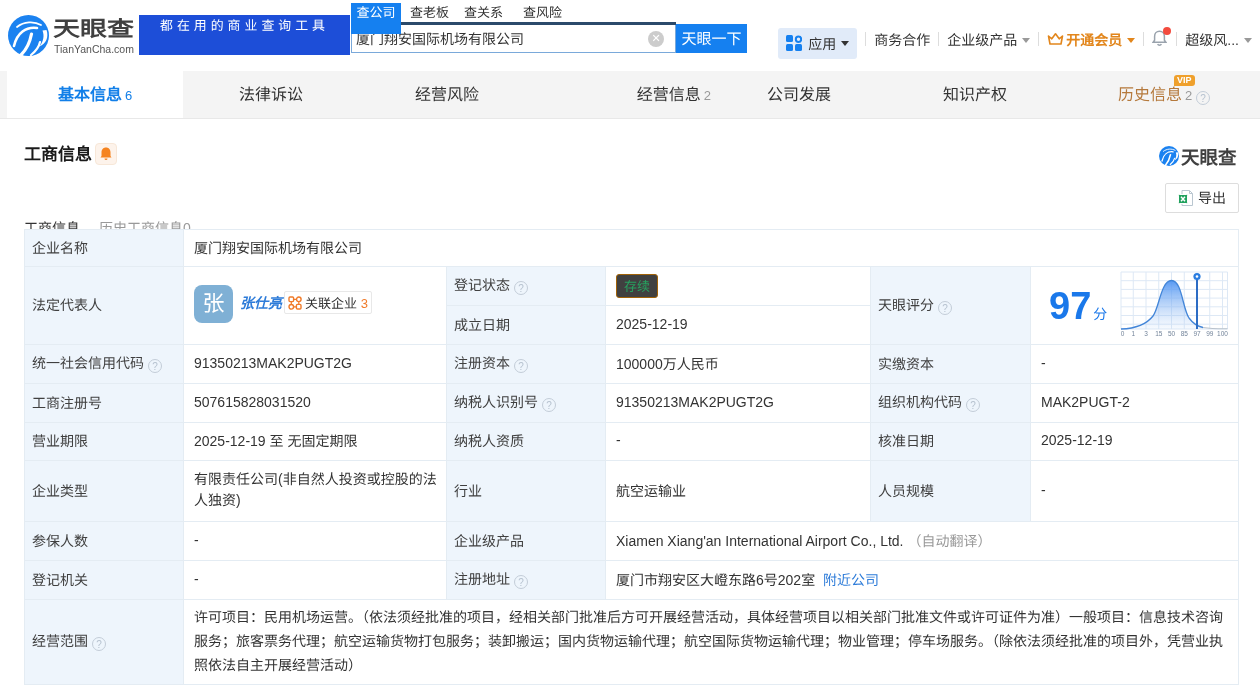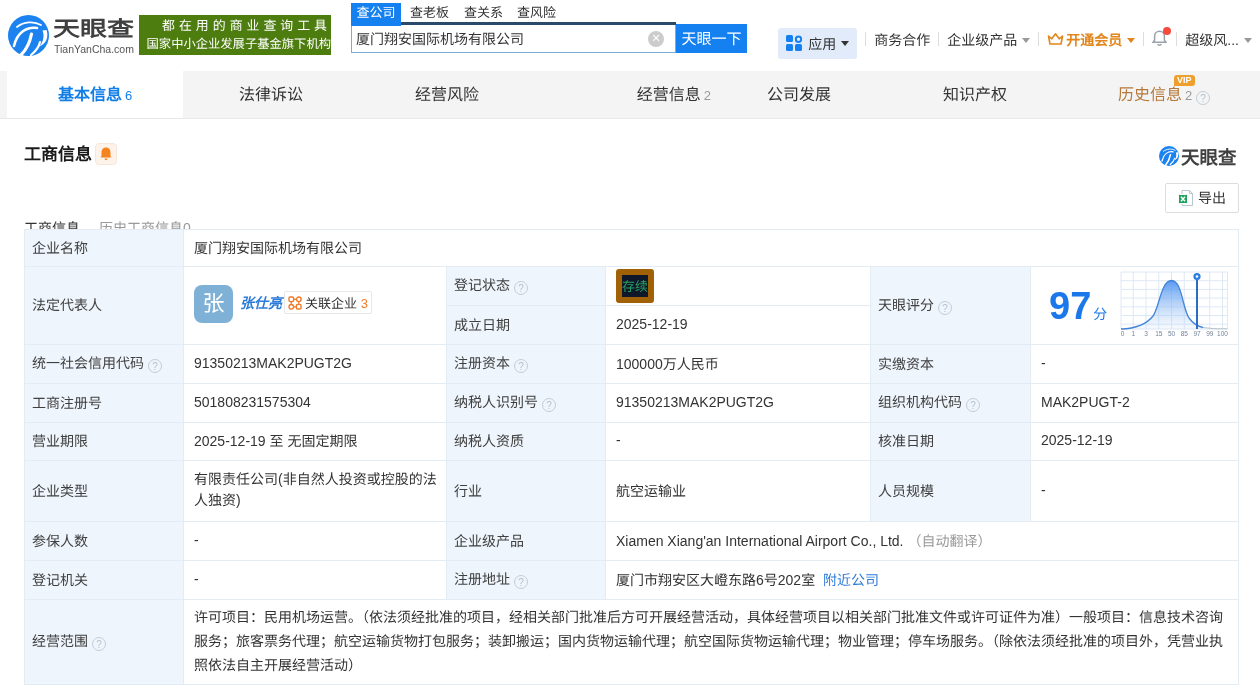--- a/index.html
+++ b/index.html
@@ -2,26 +2,26 @@
 <html lang="zh-CN"><head>
 <meta charset="utf-8">
 <style>
 * { margin:0; padding:0; box-sizing:border-box; }
 html,body { width:1260px; height:696px; background:#fff; font-family:"Liberation Sans",sans-serif; color:#333; overflow:hidden; }
 
 #header { position:absolute; left:0; top:0; width:1260px; height:71px; background:#fff; }
 #logo-circle { position:absolute; left:8px; top:15px; width:41px; height:41px; }
 #logo-txt { position:absolute; left:53px; top:12px; font-size:27px; font-weight:bold; color:#404040; white-space:nowrap; transform:scaleY(0.78); transform-origin:0 0; }
 #logo-sub { position:absolute; left:54px; top:42.5px; font-size:10.5px; font-weight:normal; color:#555; white-space:nowrap; }
-#redbadge { position:absolute; left:139px; top:15px; width:192px; height:40px; background:#4d7c0f; color:#fff; text-align:right; font-size:12.9px; line-height:19px; padding-top:1px; white-space:nowrap; overflow:hidden; }
+#redbadge { position:absolute; left:139px; top:15px; width:211px; height:40px; background:#1d4ed8; color:#fff; text-align:center; font-size:12.9px; line-height:19px; padding-top:1px; white-space:nowrap; overflow:hidden; }
 #redbadge .l1 { letter-spacing:4px; }
 #redbadge .l2 { letter-spacing:0; font-size:12.3px; }
 
 #stabs { position:absolute; left:351px; top:3px; height:19px; font-size:13px; color:#333; }
-#stab-active { position:absolute; left:0; top:0; width:50px; height:23px; background:#1580f0; color:#fff; text-align:center; line-height:19px; z-index:2; }
+#stab-active { position:absolute; left:0; top:0; width:50px; height:31px; background:#1580f0; color:#fff; text-align:center; line-height:19px; z-index:2; }
 .stab { position:absolute; top:0; line-height:19px; white-space:nowrap; }
 #sunderline { position:absolute; left:351px; top:22px; width:325px; height:2.5px; background:#2b4a6b; }
 #sinput { position:absolute; left:351px; top:24.5px; width:325px; height:28.5px; border:1px solid #7aa9da; border-top:none; background:#fff; font-size:14px; color:#333; line-height:28px; padding-left:4px; }
 #sclear { position:absolute; left:648px; top:31px; width:16px; height:16px; border-radius:50%; background:#ccc; color:#fff; font-size:11px; text-align:center; line-height:15px; }
 #sbtn { position:absolute; left:676px; top:24px; width:71px; height:29px; background:#1580f0; color:#fff; font-size:15px; text-align:center; line-height:29px; }
 
 #rmenu { position:absolute; right:8px; top:24px; height:30px; font-size:14px; color:#333; display:flex; align-items:center; }
 .sep { width:1px; height:14px; background:#ddd; margin:0 8px; }
 .caret { display:inline-block; width:0; height:0; border-left:4px solid transparent; border-right:4px solid transparent; border-top:5px solid #333; margin-left:5px; vertical-align:2px; }
 .caret.gray { border-top-color:#999; }
@@ -61,27 +61,26 @@
     <path d="M9,12 C16,6.5 26,6 33,10" fill="none" stroke="#fff" stroke-width="1.8" stroke-linecap="round"></path>
     <path d="M6,31 C9,18 18,11.5 29,13" fill="none" stroke="#fff" stroke-width="2.6" stroke-linecap="round"></path>
     <path d="M13,40 Q21,32 23.5,19" fill="none" stroke="#fff" stroke-width="3.2" stroke-linecap="round"></path>
     <path d="M38.5,15 C41,22 38,29 31.5,31.5 C35.5,26.5 36.5,20.5 34.5,15.5 Z" fill="#fff"></path>
     <path d="M23,40 C28,36 31,32 32,27" fill="none" stroke="#fff" stroke-width="2.2" stroke-linecap="round"></path>
   </svg>
   <div id="logo-txt">天眼查</div>
   <div id="logo-sub">TianYanCha.com</div>
   <div id="redbadge">
       <div class="l1">都在用的商业查询工具</div>
-      <div class="l2">国家中小企业发展子基金旗下机构</div>
     </div>
   <div id="stabs">
     <div id="stab-active">查公司</div>
     <div class="stab" style="left:59px;">查老板</div>
     <div class="stab" style="left:113px;">查关系</div>
-    <div class="stab" style="left:166px;text-align:right;">查风险</div>
+    <div class="stab" style="left:172px;text-align:right;">查风险</div>
   </div>
   <div id="sunderline"></div>
   <div id="sinput">厦门翔安国际机场有限公司</div>
   <div id="sclear">✕</div>
   <div id="sbtn">天眼一下</div>
   <div id="rmenu">
     <span id="appbox"><svg width="16" height="16" viewBox="0 0 16 16" style="margin-right:6px">
           <rect x="0" y="0" width="7" height="7" rx="1.5" fill="#1580f0"></rect>
           <circle cx="12.5" cy="4.3" r="2.7" fill="none" stroke="#1580f0" stroke-width="2"></circle>
           <rect x="0" y="9" width="7" height="7" rx="1.5" fill="#1580f0"></rect>
@@ -201,21 +200,21 @@
   <tr style="height:39px">
         <td class="lb">统一社会信用代码<span class="qmark">?</span></td>
         <td class="vl">91350213MAK2PUGT2G</td>
         <td class="lb">注册资本<span class="qmark">?</span></td>
         <td class="vl">100000万人民币</td>
         <td class="lb">实缴资本</td>
         <td class="vl">-</td>
       </tr>
   <tr style="height:39px">
         <td class="lb">工商注册号</td>
-        <td class="vl">501808231575304</td>
+        <td class="vl">507615828031520</td>
         <td class="lb">纳税人识别号<span class="qmark">?</span></td>
         <td class="vl">91350213MAK2PUGT2G</td>
         <td class="lb">组织机构代码<span class="qmark">?</span></td>
         <td class="vl">MAK2PUGT-2</td>
       </tr>
   <tr style="height:38px">
         <td class="lb">营业期限</td>
         <td class="vl">2025-12-19 至 无固定期限</td>
         <td class="lb">纳税人资质</td>
         <td class="vl">-</td>
@@ -244,18 +243,18 @@
       </tr>
   <tr style="height:85px">
         <td class="lb" style="vertical-align:middle;">经营范围<span class="qmark">?</span></td>
         <td class="vl" colspan="5" style="line-height:24px;">许可项目：民用机场运营。（依法须经批准的项目，经相关部门批准后方可开展经营活动，具体经营项目以相关部门批准文件或许可证件为准）一般项目：信息技术咨询服务；旅客票务代理；航空运输货物打包服务；装卸搬运；国内货物运输代理；航空国际货物运输代理；物业管理；停车场服务。（除依法须经批准的项目外，凭营业执照依法自主开展经营活动）</td>
       </tr>
 </tbody>
   </table>
 <style>
 #avatar { display:inline-block; width:39px; height:38px; background:#7fb0d5; border-radius:8px; color:#fff; font-size:22px; text-align:center; line-height:38px; vertical-align:middle; margin-right:7px; }
 #relbadge { display:inline-block; border:1px solid #e8e8e8; border-radius:2px; font-size:13px; color:#333; padding:1px 3px; margin-left:2px; }
-#greentag { display:inline-block; border:6px solid #a16207; border-radius:3px; background:#0f172a; color:#27a05f; font-size:13px; padding:1px 0 2px; position:relative; top:1px; }
+#greentag { display:inline-block; border:1px solid #a16207; border-radius:3px; background:#404040; color:#27a05f; font-size:13px; padding:1px 7px 2px; position:relative; top:1px; }
 #score97 { font-size:38px; font-weight:bold; color:#1a78ea; margin-left:8px; position:relative; top:2px; display:inline-block; }
 #scorefen { font-size:14px; color:#1a78ea; margin-left:2px; position:relative; top:2px; }
 #scorecell { position:relative; }
 #curve { position:absolute; right:7px; top:3.5px; }
 </style>
 
 </body></html>

